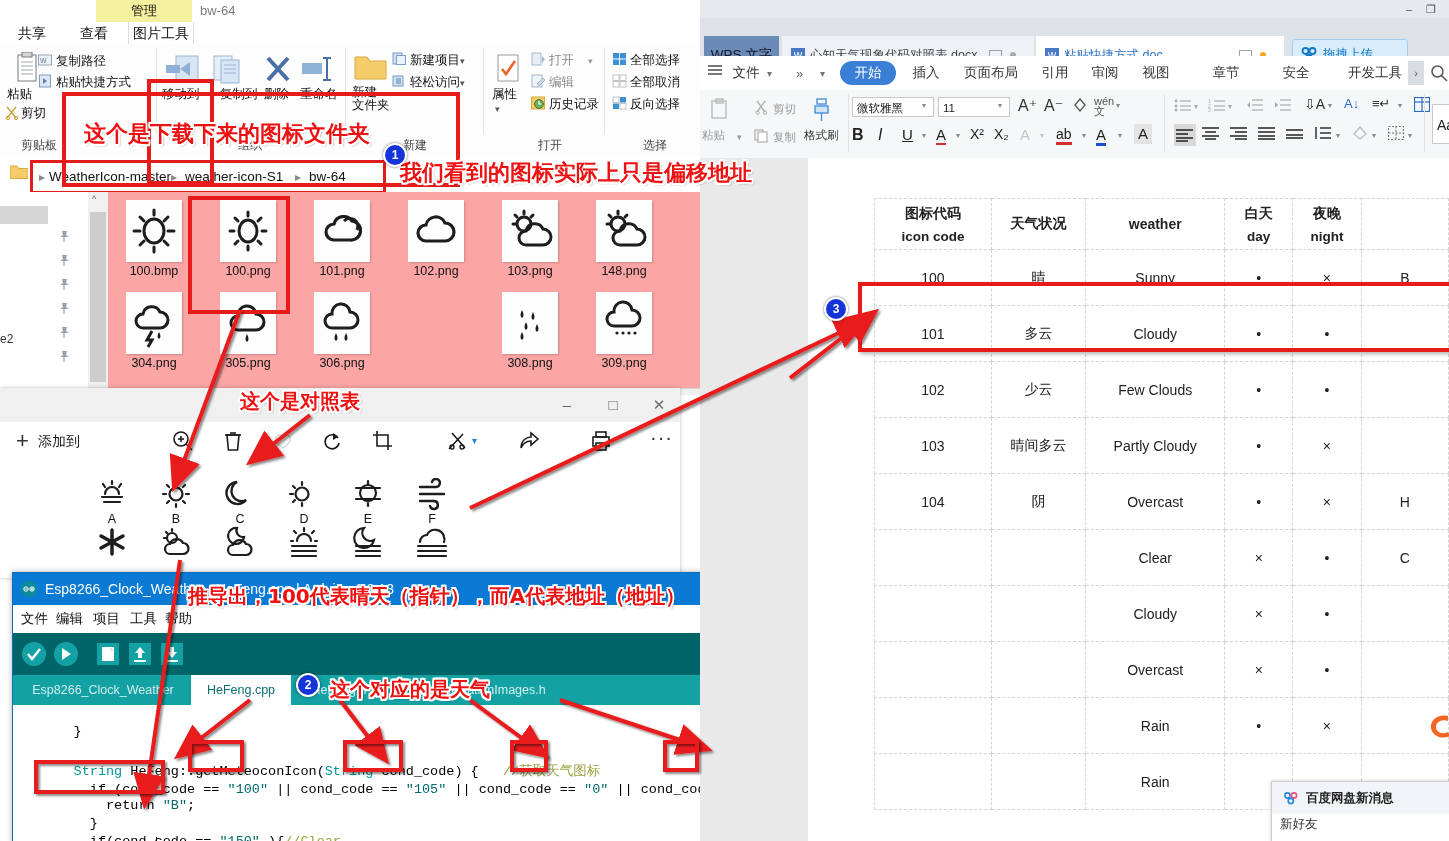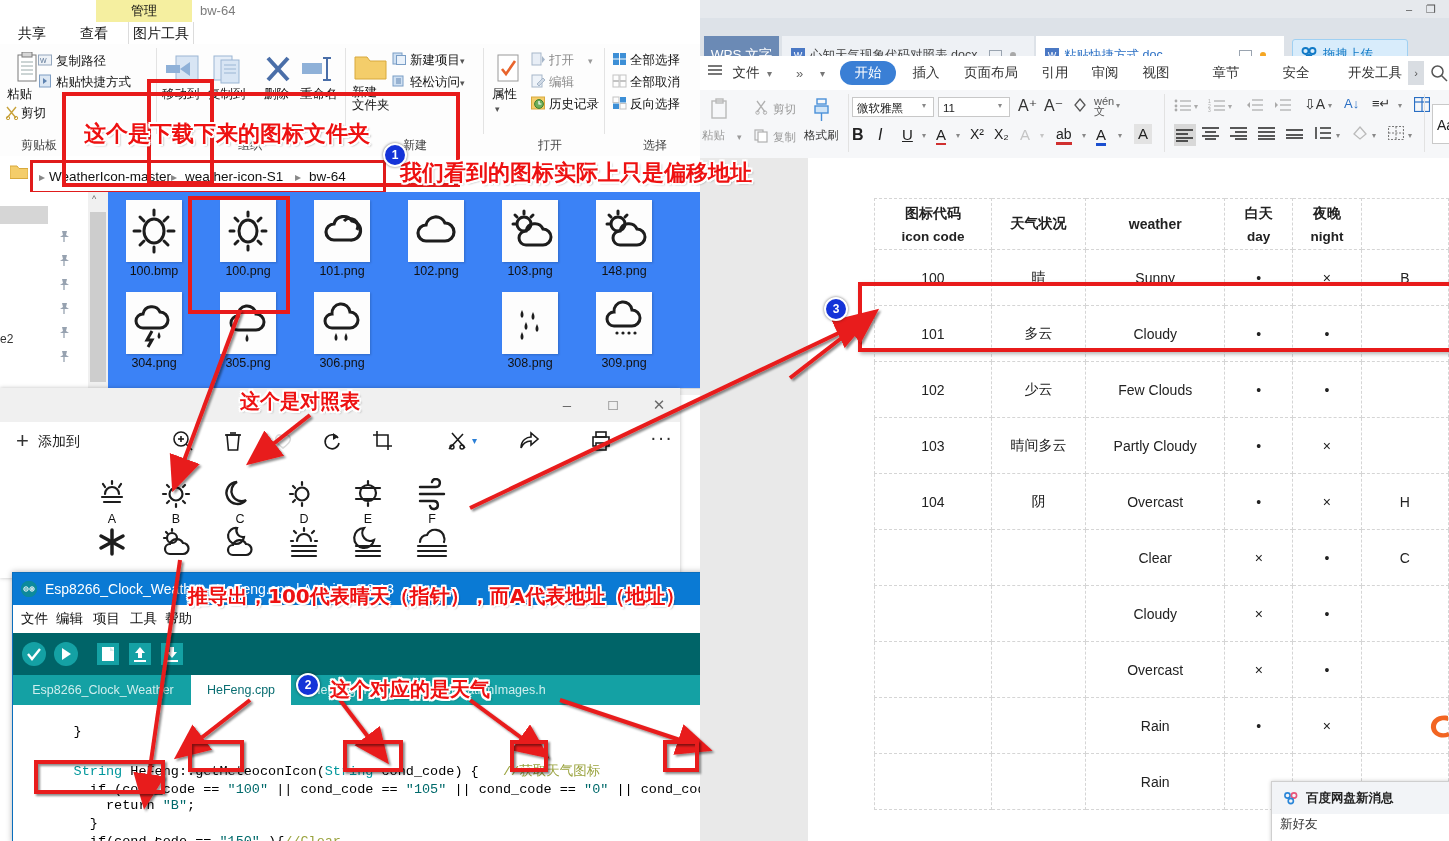--- a/index.html
+++ b/index.html
@@ -27,21 +27,21 @@
   .rib-btn{position:absolute;font-size:12.5px;color:#111;}
   .rib-ico{position:absolute;}
   #exp-crumbbar{left:0;top:156px;width:700px;height:36px;background:#fff;border-bottom:1px solid #dcdcdc;}
   #crumbbox{position:absolute;left:30px;top:160px;width:350px;height:28px;border:3px solid #e01b1b;background:#fff;}
   .crumb{position:absolute;top:4px;height:20px;line-height:20px;font-size:13.5px;color:#111;}
   .crumb-sep{position:absolute;top:4px;height:20px;line-height:20px;font-size:12px;color:#888;}
   #exp-left{left:0;top:192px;width:88px;height:196px;background:#fff;border-right:1px solid #e0e0e0;}
   .pin{position:absolute;width:12px;height:13px;}
   #exp-scroll{left:88px;top:192px;width:20px;height:196px;background:#f0f0f0;border-right:1px solid #ddd;}
   #exp-scroll-thumb{left:90px;top:212px;width:16px;height:170px;background:#cdcdcd;}
-  #exp-files{left:108px;top:192px;width:592px;height:196px;background:#3b82f6;}
+  #exp-files{left:108px;top:192px;width:592px;height:196px;background:#fca5a5;}
   .filecell{position:absolute;width:92px;height:92px;}
   .filetile{position:absolute;left:18px;top:2px;width:56px;height:62px;background:#fdfdfd;box-shadow:1px 1px 2px rgba(0,0,0,.18);}
   .filename{position:absolute;left:0;top:66px;width:92px;text-align:center;font-size:12.5px;color:#111;}
   #selbox{position:absolute;left:188px;top:196px;width:94px;height:110px;border:4px solid #e81b1b;}
   #exp-status{left:0;top:388px;width:700px;height:24px;background:#f0f0f0;border-top:1px solid #d6d6d6;}
 
   
   #viewer{left:0;top:388px;width:680px;height:190px;background:#fff;box-shadow:0 0 4px rgba(0,0,0,.25);}
   #viewer-title{left:0;top:0;width:680px;height:34px;background:#f0f0f0;}
   #viewer-accent{left:0;top:34px;width:6px;height:40px;background:#0a84d8;}
@@ -79,21 +79,21 @@
   #ard-vscroll{position:absolute;right:0;top:132px;width:15px;height:137px;background:#f0f0f0;border-left:1px solid #d0d0d0;}
   #ard-vthumb{position:absolute;right:1px;top:148px;width:13px;height:92px;background:#fff;border:1px solid #c8c8c8;}
   #ard-vthumb2{position:absolute;right:1px;top:250px;width:13px;height:12px;background:#c4c4c4;}
   .ard-caret{position:absolute;width:1px;background:#000;}
 
   
   #wps{left:700px;top:0;width:749px;height:841px;background:#fff;}
   #wps-topbar{left:0;top:0;width:749px;height:18px;background:#e6e9ed;}
   .wps-wbtn{position:absolute;top:0;height:18px;line-height:18px;text-align:center;color:#555;font-size:11px;}
   #wps-tabstrip{left:0;top:18px;width:749px;height:38px;background:#dde2e8;}
-  #wps-brand{left:4px;top:18px;width:75px;height:38px;line-height:38px;text-align:center;background:#6b8ab5;color:#ffffff;font-size:13.5px;}
+  #wps-brand{left:4px;top:18px;width:75px;height:38px;line-height:38px;text-align:center;background:#6b8ab5;color:#0f172a;font-size:13.5px;}
   .wps-doctab{position:absolute;top:18px;height:38px;}
   .wps-doctab.active{background:#fff;}
   .wps-doctab.inactive{background:#eef1f5;}
   .doctab-ico{position:absolute;left:9px;top:12px;width:14px;height:15px;background:#4a78c4;color:#fff;font-size:9px;line-height:15px;text-align:center;}
   .doctab-name{position:absolute;left:28px;top:0;height:38px;line-height:38px;font-size:12.5px;}
   .doctab-mon{position:absolute;top:14px;width:11px;height:9px;border:1.4px solid #9aa4b0;}
   .doctab-dot{position:absolute;top:16px;width:6px;height:6px;border-radius:50%;}
   #wps-upload{position:absolute;left:592px;top:21px;width:114px;height:28px;background:#d8ecfb;border:1px solid #9fd0f2;border-radius:3px;}
   #wps-upload-ico{position:absolute;left:6px;top:4px;width:20px;height:20px;}
   #wps-upload-lbl{position:absolute;left:30px;top:0;height:28px;line-height:28px;font-size:12.5px;color:#1079c6;}
@@ -198,21 +198,21 @@
     <div class="rib-btn" style="left:162px;top:42px;">移动到</div>
     <div class="rib-ico" style="left:212px;top:10px;">
       <svg width="32" height="30" viewBox="0 0 32 30">
           <rect x="2" y="2" width="18" height="24" fill="#e6eef8" stroke="#9bb6d4"></rect>
           <rect x="9" y="6" width="18" height="23" fill="#d8e5f4" stroke="#9bb6d4"></rect>
           <line x1="12" y1="11" x2="24" y2="11" stroke="#9bb6d4"></line>
           <line x1="12" y1="15" x2="24" y2="15" stroke="#9bb6d4"></line>
           <line x1="12" y1="19" x2="24" y2="19" stroke="#9bb6d4"></line>
         </svg>
     </div>
-    <div class="rib-btn" style="left:208px;top:42px;font-family:Liberation Serif, serif;">复制到</div>
+    <div class="rib-btn" style="left:220px;top:42px;font-family:Liberation Serif, serif;">复制到</div>
     <div class="rib-ico" style="left:263px;top:10px;">
       <svg width="30" height="30" viewBox="0 0 30 30">
           <path d="M5 4 L25 26 M25 4 L5 26" stroke="#4a6ea8" stroke-width="4" fill="none"></path>
         </svg>
     </div>
     <div class="rib-btn" style="left:264px;top:42px;">删除</div>
     <div class="rib-ico" style="left:300px;top:10px;">
       <svg width="34" height="30" viewBox="0 0 34 30">
           <rect x="2" y="9" width="20" height="11" fill="#8fb1d8"></rect>
           <line x1="27" y1="4" x2="27" y2="26" stroke="#4a6ea8" stroke-width="2"></line>

